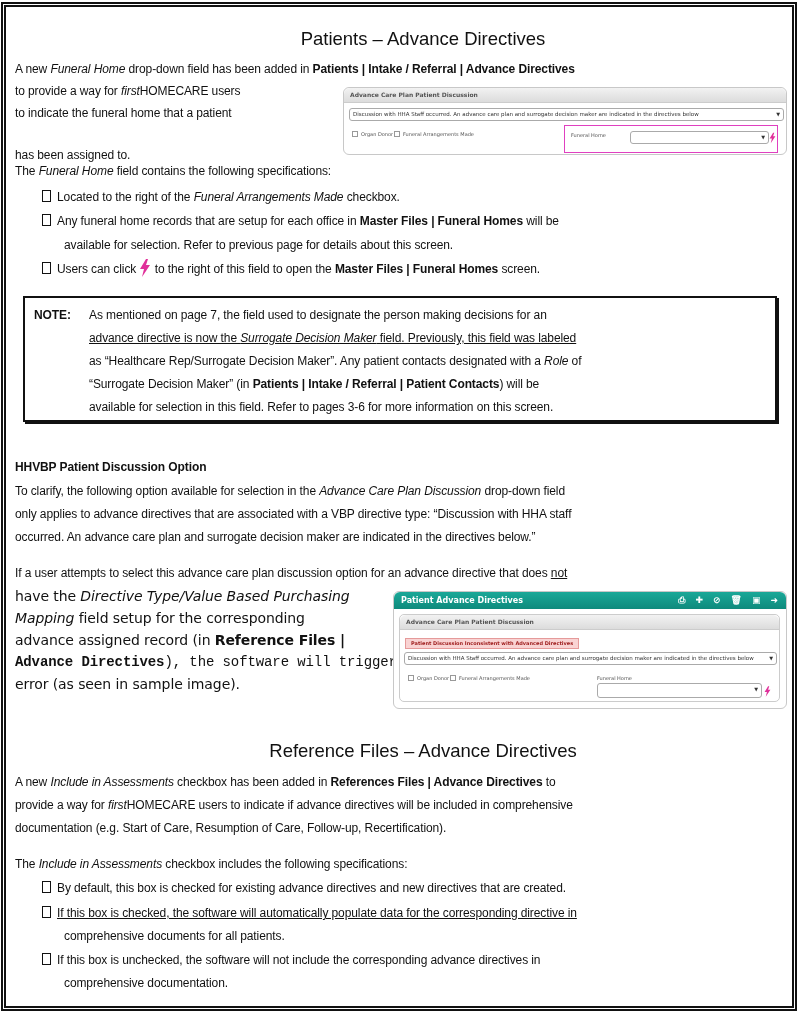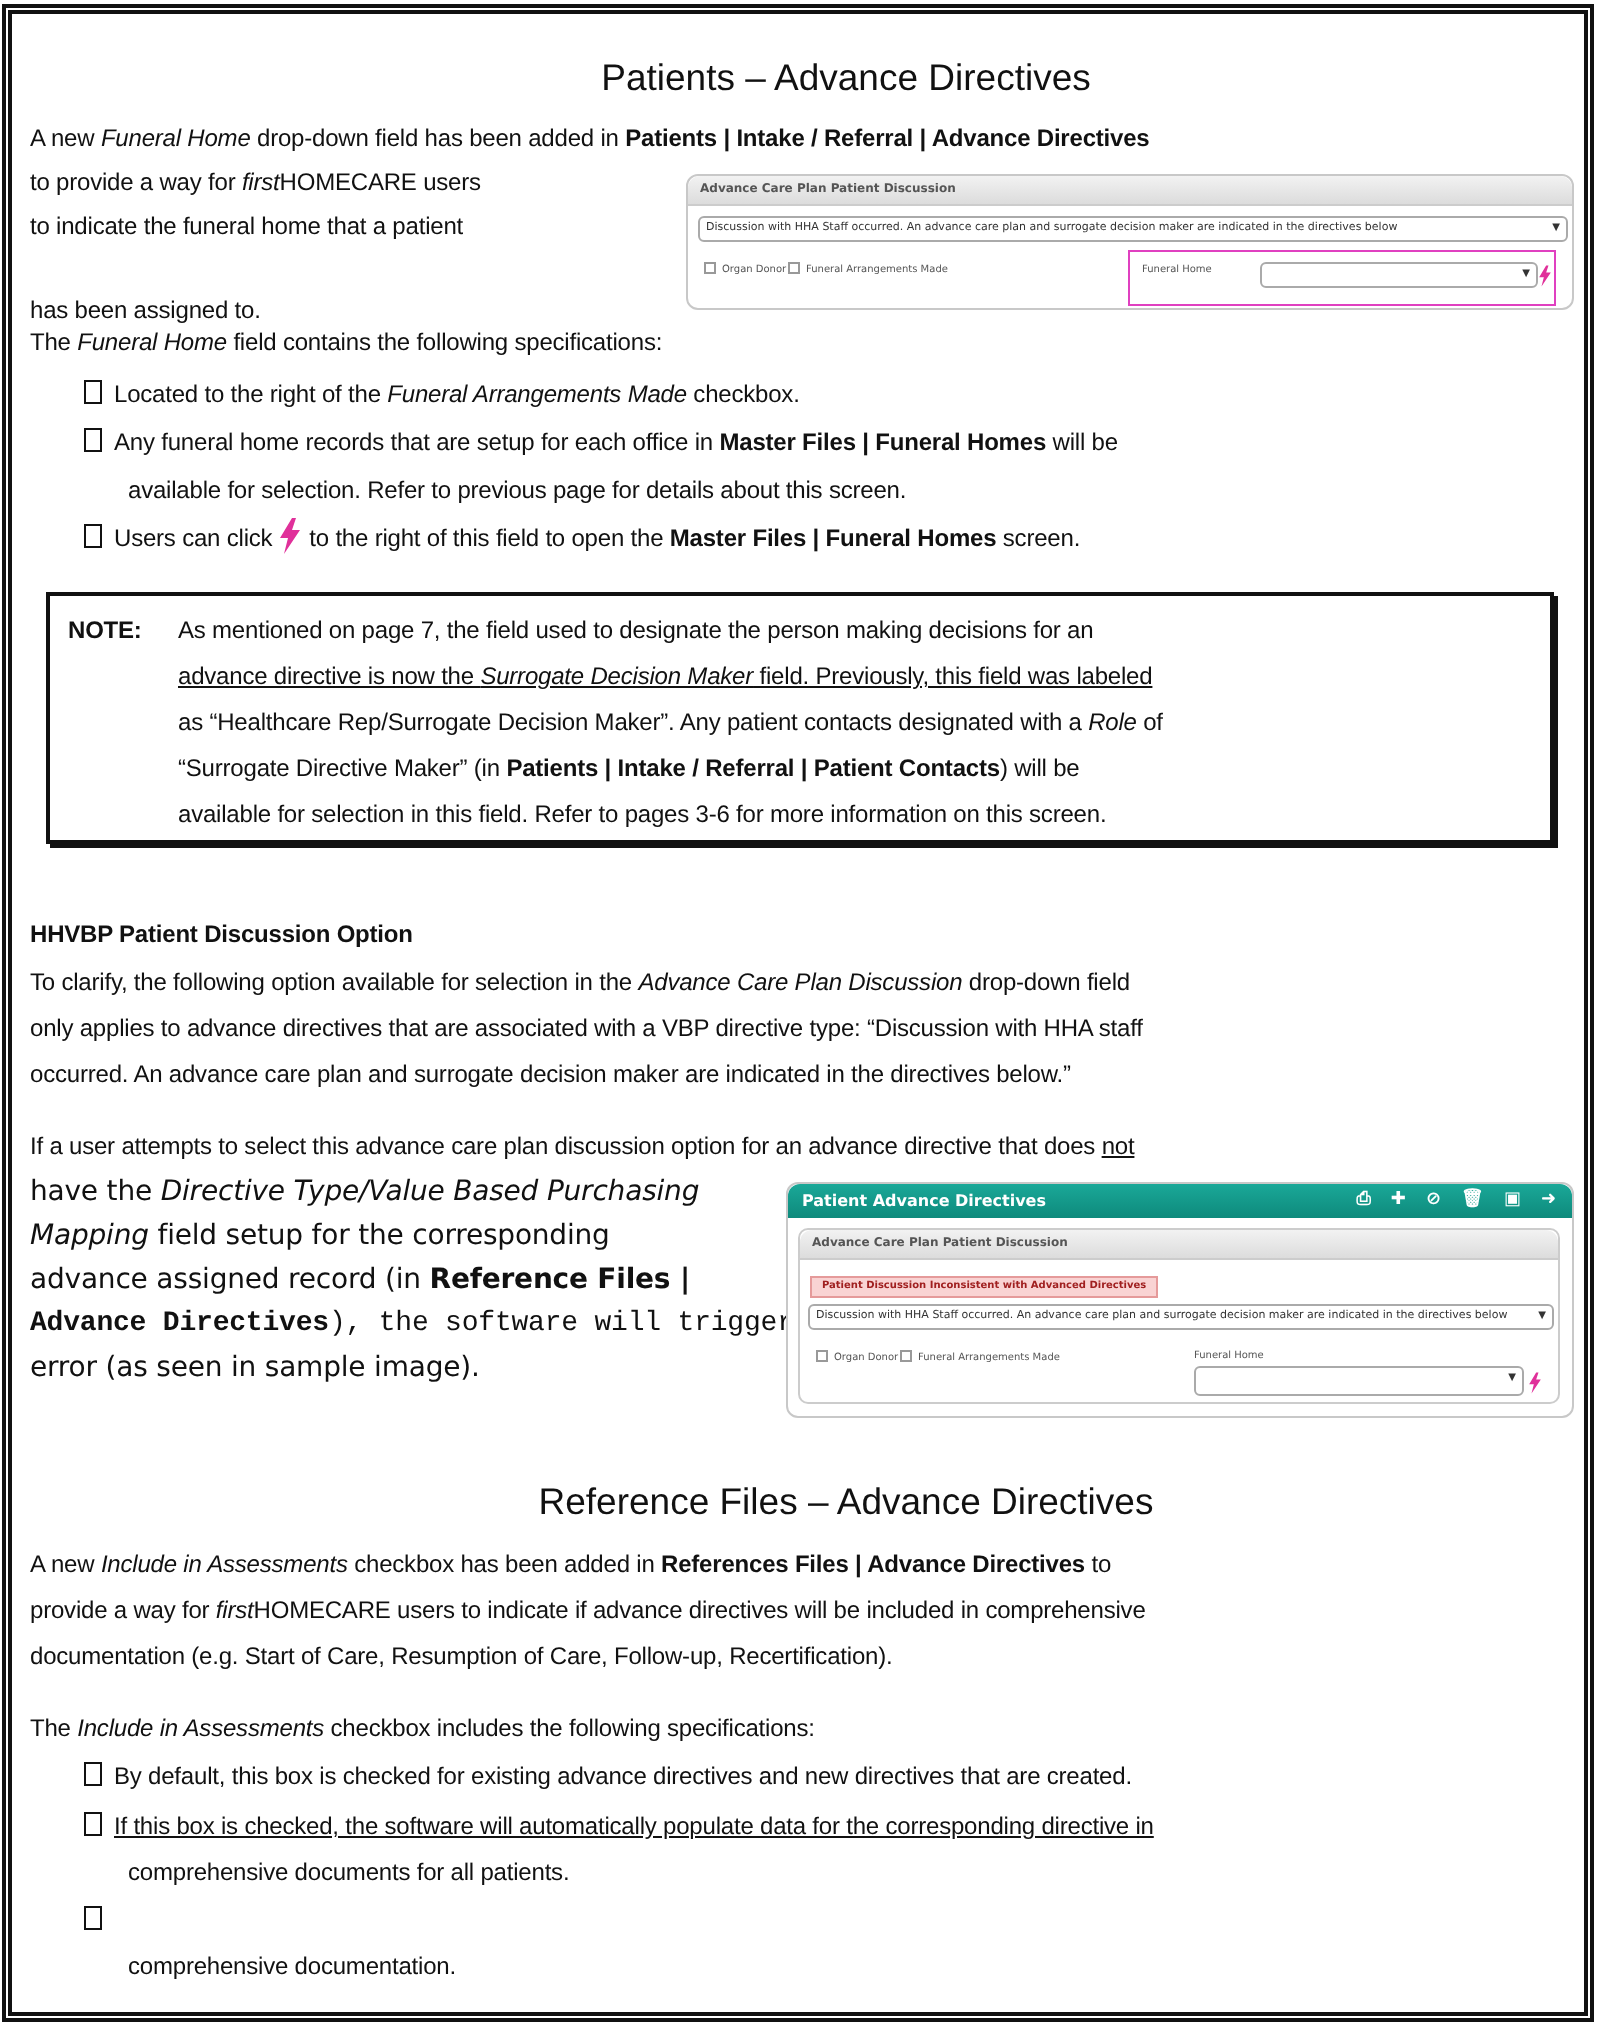--- a/index.html
+++ b/index.html
@@ -62,21 +62,21 @@
 <div class="t" style="left:64px; top:234px;">available for selection. Refer to previous page for details about this screen.</div>
 <div class="t" style="left:42px; top:258px;"><span class="bullet"></span><span>Users can click </span><svg class="bolt" viewBox="0 0 12 18">
       <path d="M7 0 L1 10 L5 10 L3 18 L11 6 L7 6 L9 0 Z" fill="#e0309a"></path>
     </svg><span> to the right of this field to open the </span><span class="b">Master Files | Funeral Homes</span><span> screen.</span></div>
 
 <div class="note"></div>
 <div class="t b" style="left:34px; top:304px;">NOTE:</div>
 <div class="t" style="left:89px; top:304px;">As mentioned on page 7, the field used to designate the person making decisions for an</div>
 <div class="t" style="left:89px; top:327px;text-decoration:underline;"><span>advance directive is now the </span><span class="i">Surrogate Decision Maker</span><span> field. Previously, this field was labeled</span></div>
 <div class="t" style="left:89px; top:350px;"><span>as “Healthcare Rep/Surrogate Decision Maker”. Any patient contacts designated with a </span><span class="i">Role</span><span> of</span></div>
-<div class="t" style="left:89px; top:373px;"><span>“Surrogate Directive Maker” (in </span><span class="b">Patients | Intake / Referral | Patient Contacts</span><span>) will be</span></div>
+<div class="t" style="left:89px; top:373px;"><span>“Surrogate Decision Maker” (in </span><span class="b">Patients | Intake / Referral | Patient Contacts</span><span>) will be</span></div>
 <div class="t" style="left:89px; top:396px;">available for selection in this field. Refer to pages 3-6 for more information on this screen.</div>
 
 <div class="t b" style="left:15px; top:456px;">HHVBP Patient Discussion Option</div>
 <div class="t" style="left:15px; top:480px;"><span>To clarify, the following option available for selection in the </span><span class="i">Advance Care Plan Discussion</span><span> drop-down field</span></div>
 <div class="t" style="left:15px; top:503px;">only applies to advance directives that are associated with a VBP directive type: “Discussion with HHA staff</div>
 <div class="t" style="left:15px; top:526px;">occurred. An advance care plan and surrogate decision maker are indicated in the directives below.”</div>
 <div class="t" style="left:15px; top:562px;"><span>If a user attempts to select this advance care plan discussion option for an advance directive that does </span><span class="u">not</span></div>
 <div class="t sub" style="left:15px; top:585px; font-family:'DejaVu Sans', sans-serif; font-size:14px;"><span>have the </span><span class="i">Directive Type/Value Based Purchasing</span></div>
 <div class="t sub" style="left:15px; top:607px; font-family:'DejaVu Sans', sans-serif; font-size:14px;"><span class="i">Mapping</span><span> field setup for the corresponding</span></div>
 <div class="t sub" style="left:15px; top:629px; font-family:'DejaVu Sans', sans-serif; font-size:14px;"><span>advance assigned record (in </span><span class="b">Reference Files |</span></div>
@@ -111,14 +111,14 @@
 
 <div class="h1" style="top:740px;">Reference Files – Advance Directives</div>
 <div class="t" style="left:15px; top:771px;"><span>A new </span><span class="i">Include in Assessments</span><span> checkbox has been added in </span><span class="b">References Files | Advance Directives</span><span> to</span></div>
 <div class="t" style="left:15px; top:794px;"><span>provide a way for </span><span class="i">first</span><span>HOMECARE users to indicate if advance directives will be included in comprehensive</span></div>
 <div class="t" style="left:15px; top:817px;">documentation (e.g. Start of Care, Resumption of Care, Follow-up, Recertification).</div>
 
 <div class="t" style="left:15px; top:853px;"><span>The </span><span class="i">Include in Assessments</span><span> checkbox includes the following specifications:</span></div>
 <div class="t" style="left:42px; top:877px;"><span class="bullet"></span><span>By default, this box is checked for existing advance directives and new directives that are created.</span></div>
 <div class="t" style="left:42px; top:902px;text-decoration:underline;"><span class="bullet"></span><span>If this box is checked, the software will automatically populate data for the corresponding directive in</span></div>
 <div class="t" style="left:64px; top:925px;">comprehensive documents for all patients.</div>
-<div class="t" style="left:42px; top:949px;"><span class="bullet"></span></div>
+<div class="t" style="left:42px; top:949px;"><span class="bullet"></span><span>If this box is unchecked, the software will not include the corresponding advance directives in</span></div>
 <div class="t" style="left:64px; top:972px;">comprehensive documentation.</div>
 
 </body></html>

